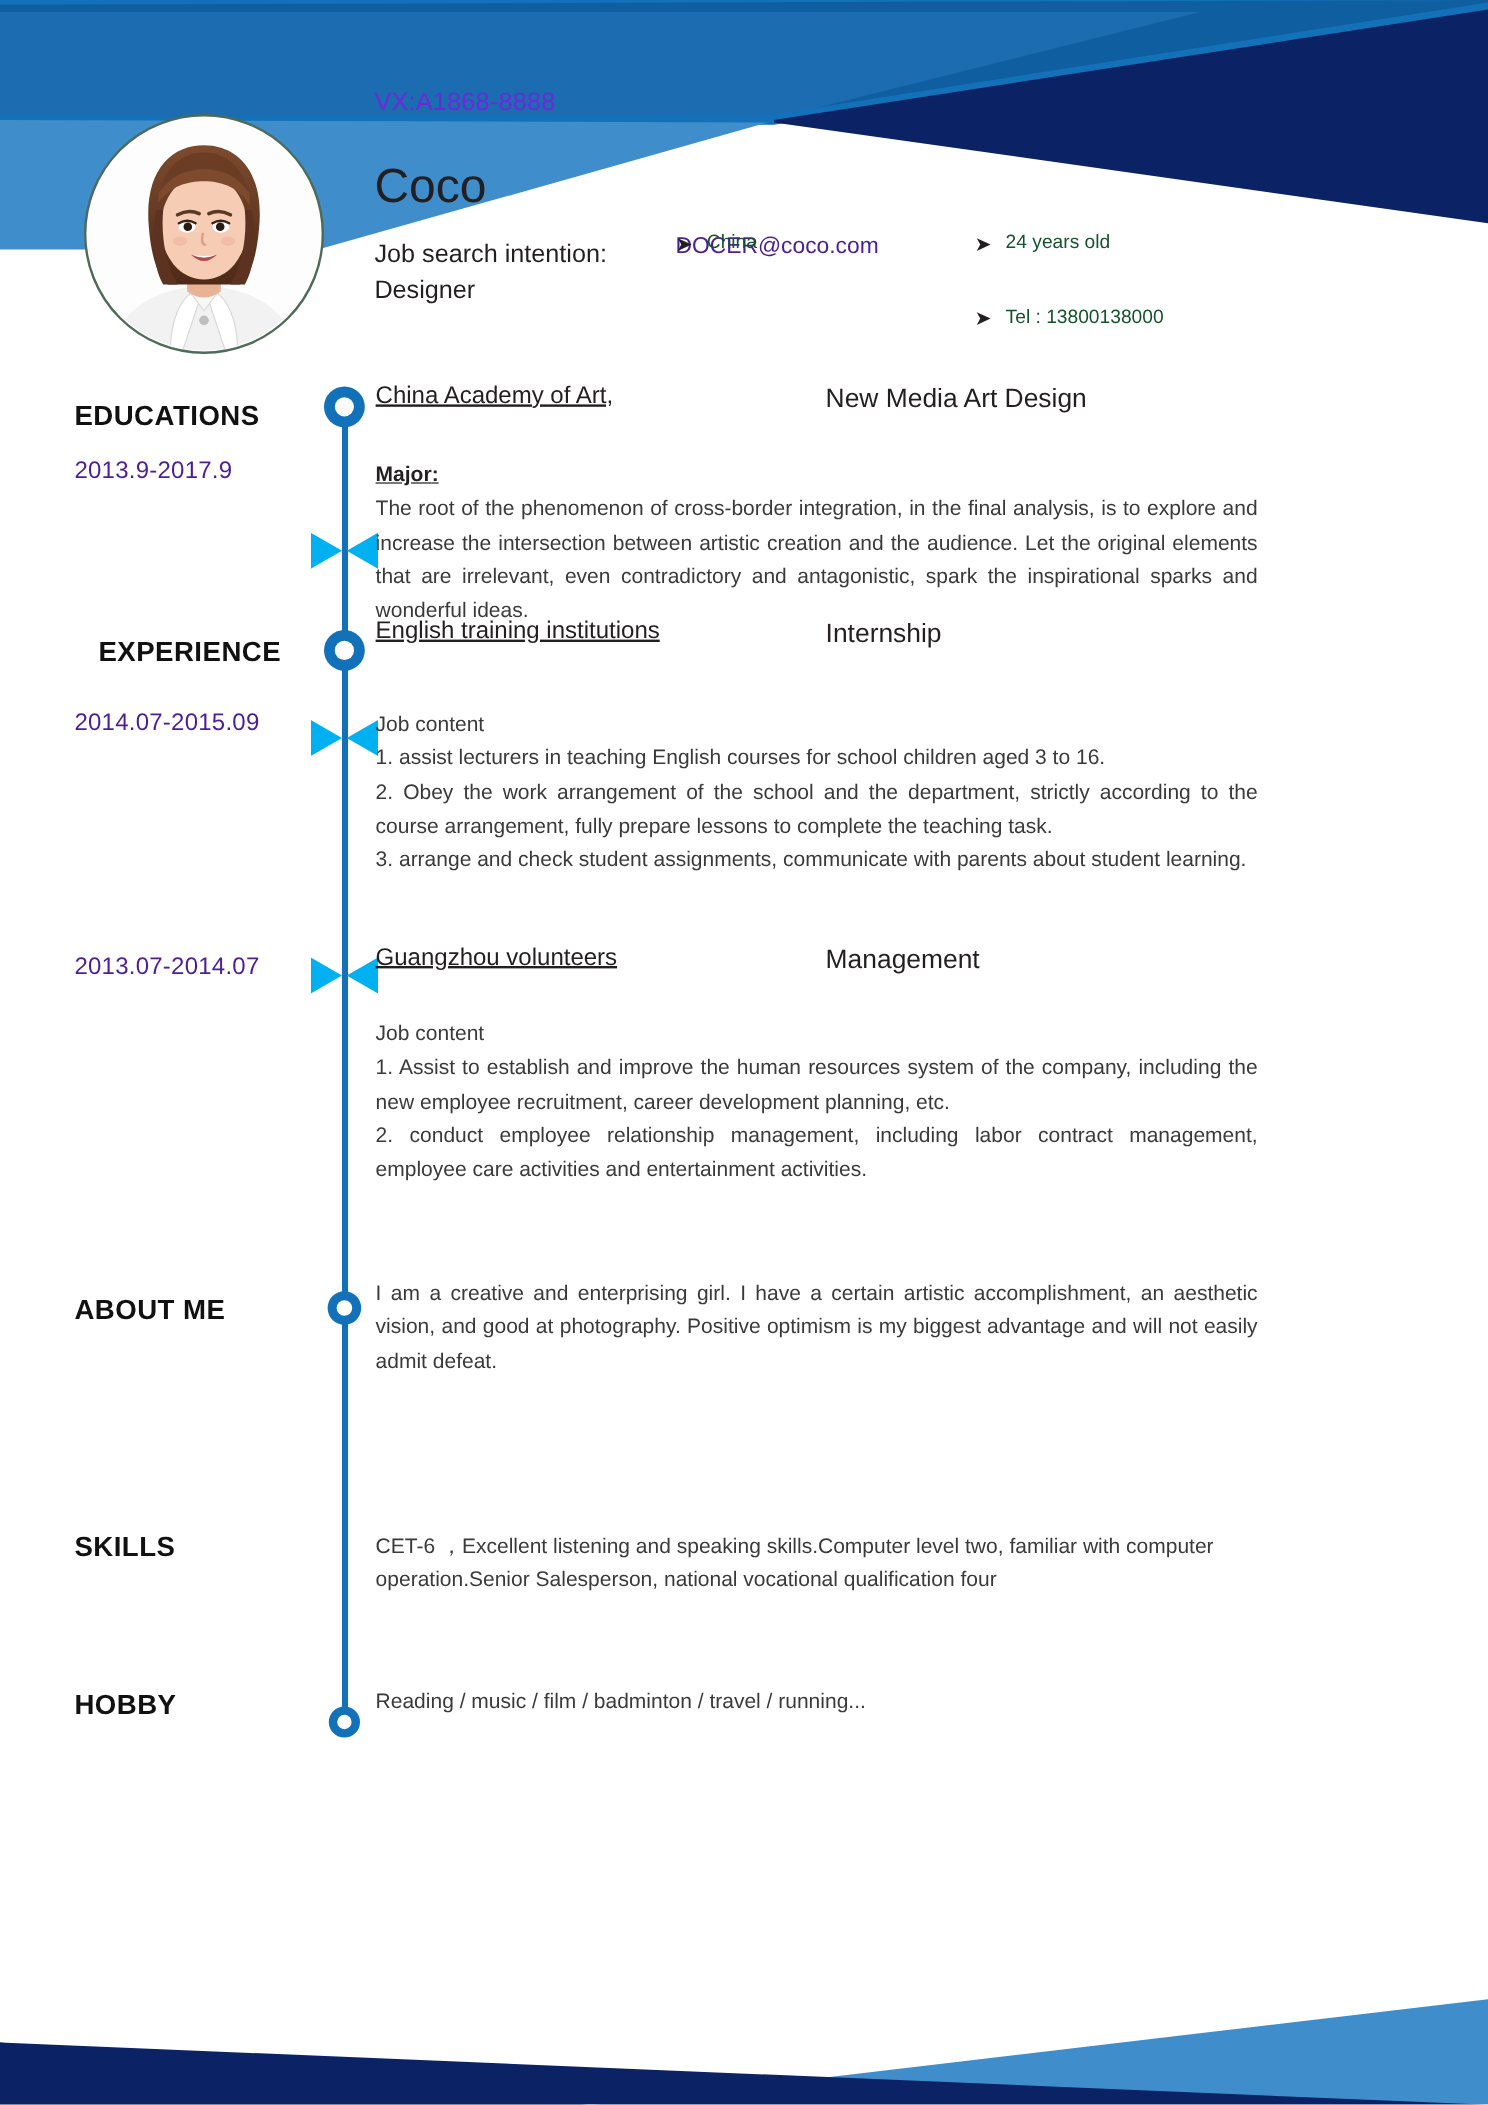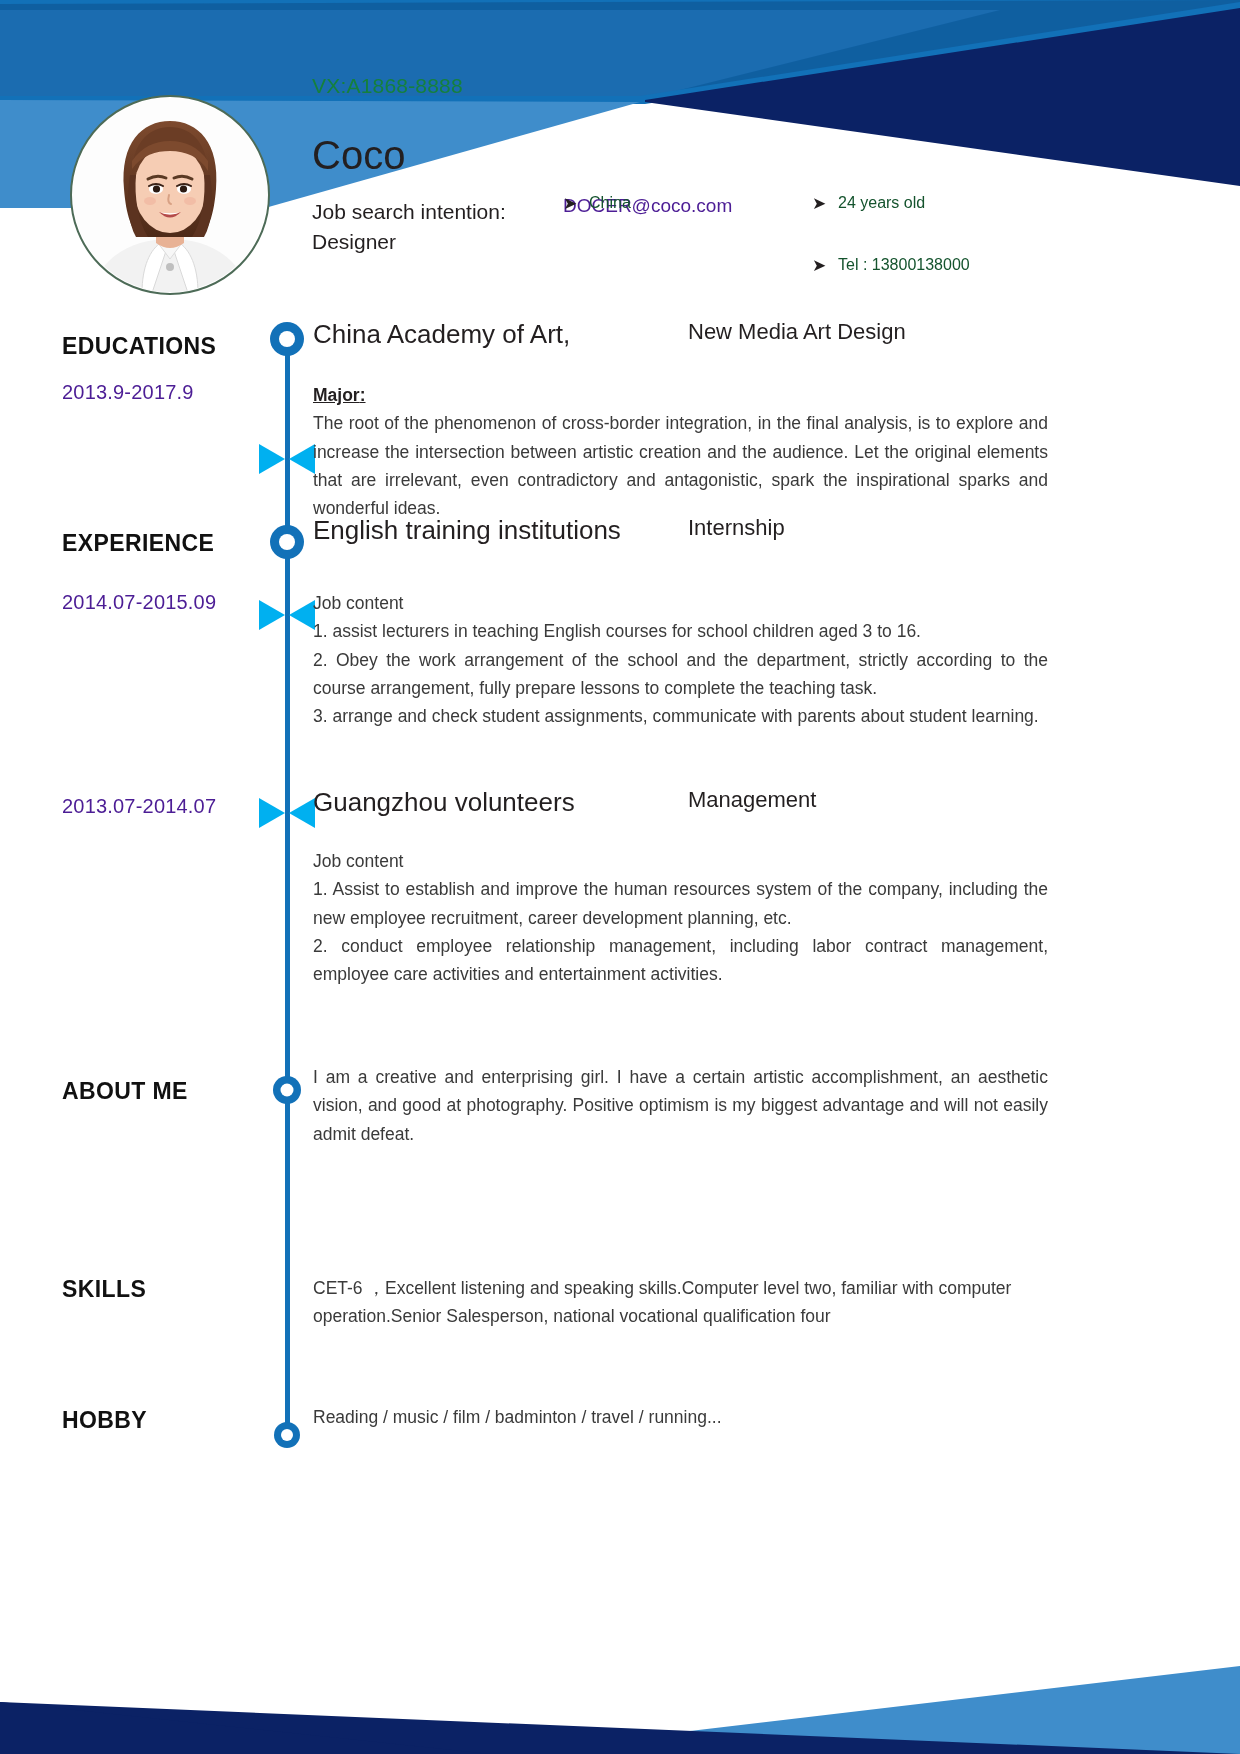--- a/index.html
+++ b/index.html
@@ -25,21 +25,21 @@
   .header{position:absolute;left:0;top:62px;width:1240px;height:240px;}
 
   .photo{
     position:absolute;left:70px;top:33px;width:196px;height:196px;
     border-radius:50%;border:2px solid #4d6b57;overflow:hidden;background:#fff;
   }
   .photo svg{display:block;}
 
   .vx{
     position:absolute;left:312px;top:12px;
-    font-size:21px;color:#15803d;letter-spacing:.2px;
+    font-size:21px;color:#6d28d9;letter-spacing:.2px;
   }
   .name{
     position:absolute;left:312px;top:73px;
     font-size:40px;font-weight:400;color:#231f20;line-height:1;
   }
   .intent{
     position:absolute;left:312px;top:135px;width:250px;
     font-size:21px;color:#231f20;line-height:1.45;
   }
   .contact-email{
@@ -85,21 +85,21 @@
     position:absolute;left:62px;
     font-size:23px;font-weight:bold;color:#111111;letter-spacing:.4px;
   }
   .date-label{
     position:absolute;left:62px;
     font-size:20px;color:#4c1d95;letter-spacing:.2px;
   }
 
   
   .c-title{
-    position:absolute;left:313px;font-size:26px;color:#231f20;
+    position:absolute;left:313px;font-size:20px;color:#231f20;text-decoration:underline;
   }
   .c-title2{
     position:absolute;left:688px;font-size:22px;color:#231f20;
   }
   .body-text{
     position:absolute;left:313px;width:735px;
     font-size:17.5px;line-height:1.62;color:#3a3a3a;
     text-align:justify;
   }
   .body-text.nojust{text-align:left;}
@@ -230,21 +230,21 @@
   <div class="sec-label" style="top:333px;">EDUCATIONS</div>
   <div class="date-label" style="top:381px;">2013.9-2017.9</div>
   <div class="c-title" style="top:319px;">China Academy of Art,</div>
   <div class="c-title2" style="top:319px;">New Media Art Design</div>
 
   <div class="body-text" style="top:381px;">
     <b>Major</b><b>:</b><br>
     <span> The root of the phenomenon of cross-border integration, in the final analysis, is to explore and increase the intersection between artistic creation and the audience. Let the original elements that are irrelevant, even contradictory and antagonistic, spark the inspirational sparks and wonderful ideas.</span>
   </div>
 
-  <div class="sec-label" style="top:530px;">EXPERIENCE</div>
+  <div class="sec-label" style="top:530px;margin-left:20px;">EXPERIENCE</div>
 
   <div class="c-title" style="top:515px;">English training institutions</div>
   <div class="c-title2" style="top:515px;">Internship</div>
   <div class="date-label" style="top:591px;">2014.07-2015.09</div>
   <div class="body-text" style="top:589px;">
     <span class="nojust">Job content</span><br>
     <span style="white-space:pre-line;">1. assist lecturers in teaching English courses for school children aged 3 to 16.
 2. Obey the work arrangement of the school and the department, strictly according to the course arrangement, fully prepare lessons to complete the teaching task.
 3. arrange and check student assignments, communicate with parents about student learning.</span>
   </div>

